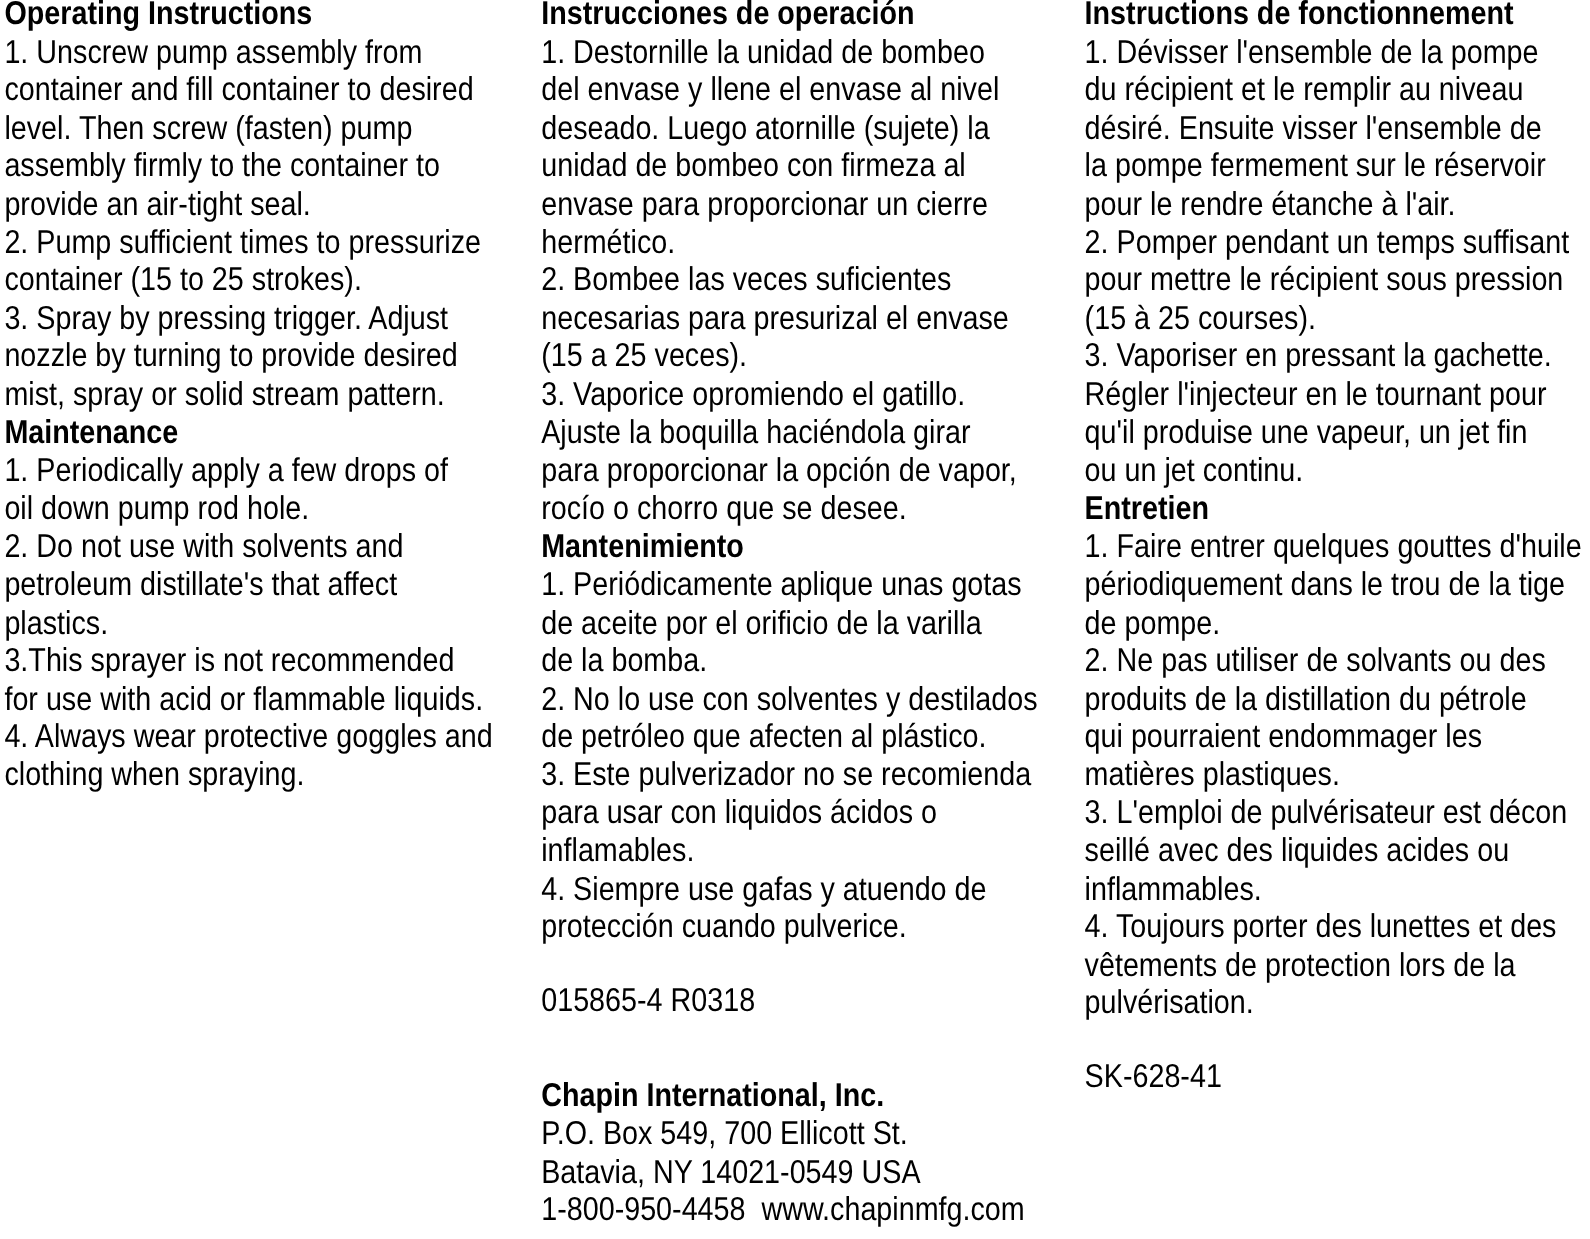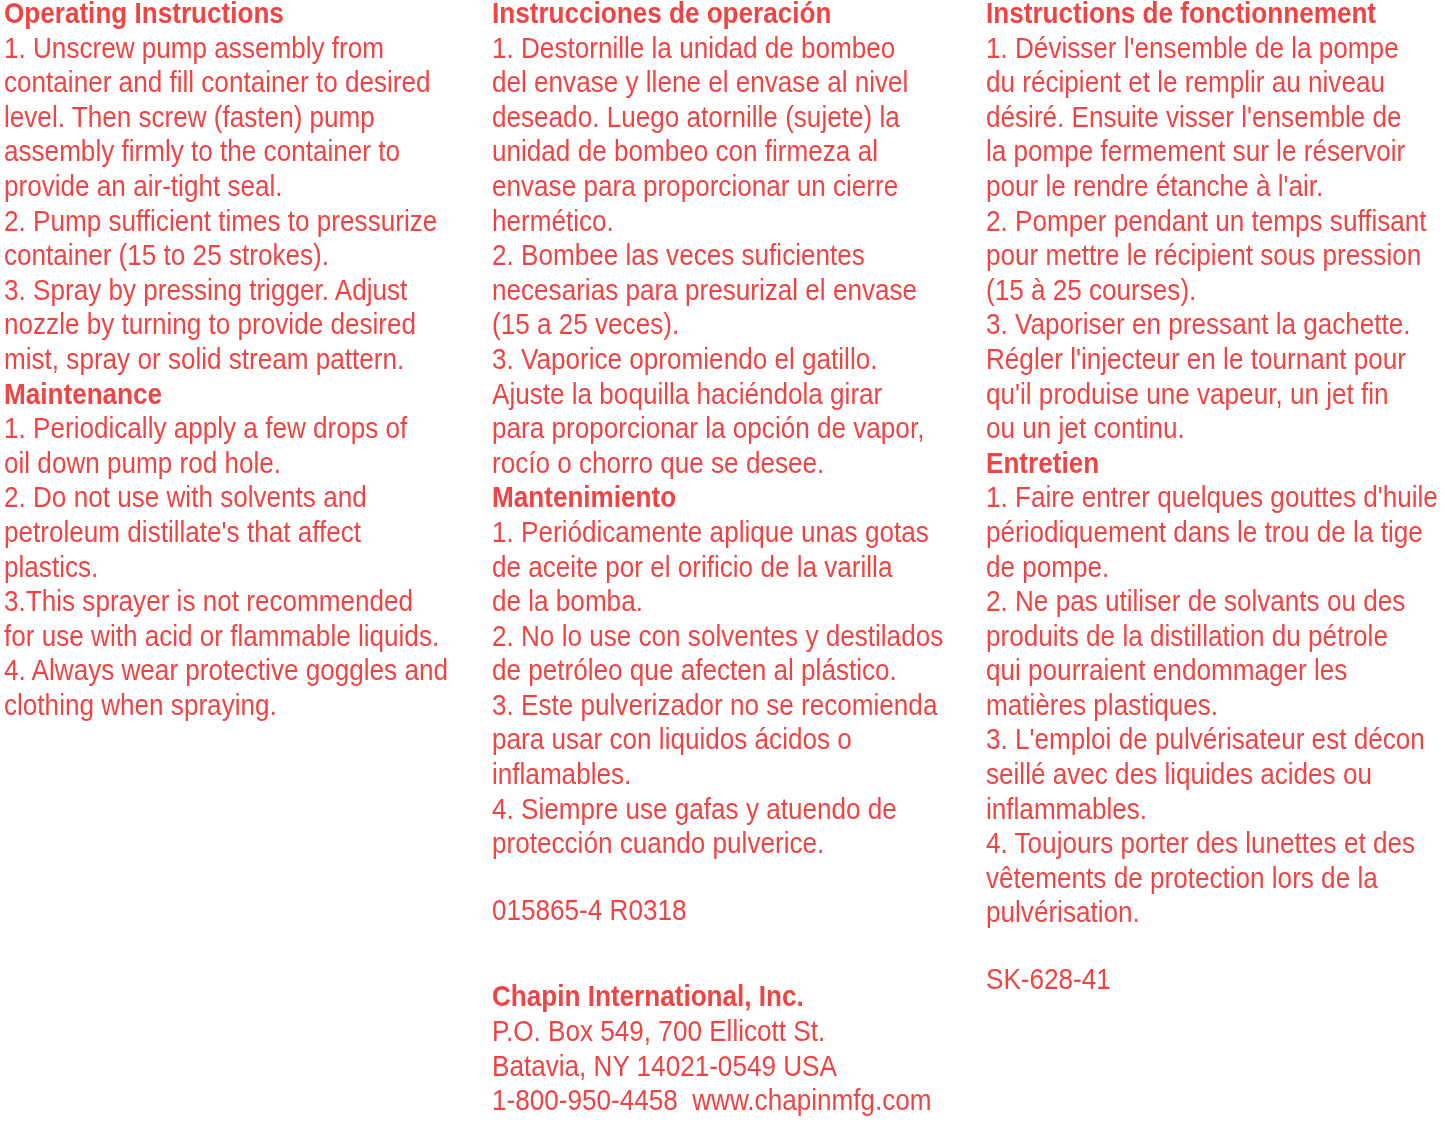--- a/index.html
+++ b/index.html
@@ -3,21 +3,21 @@
 <meta charset="utf-8">
 <style>
   html, body { margin: 0; padding: 0; background: #ffffff; }
   .page {
     position: relative;
     width: 1445px;
     height: 1126px;
     background: #ffffff;
     overflow: hidden;
     font-family: "Liberation Sans", sans-serif;
-    color: #ef4444;
+    color: #000000;
   }
   .col {
     position: absolute;
     top: -4px;
     width: 620px;
     transform: scaleX(0.87);
     transform-origin: 0 0;
   }
   .col-en { left: 4px; }
   .col-es { left: 492px; }

